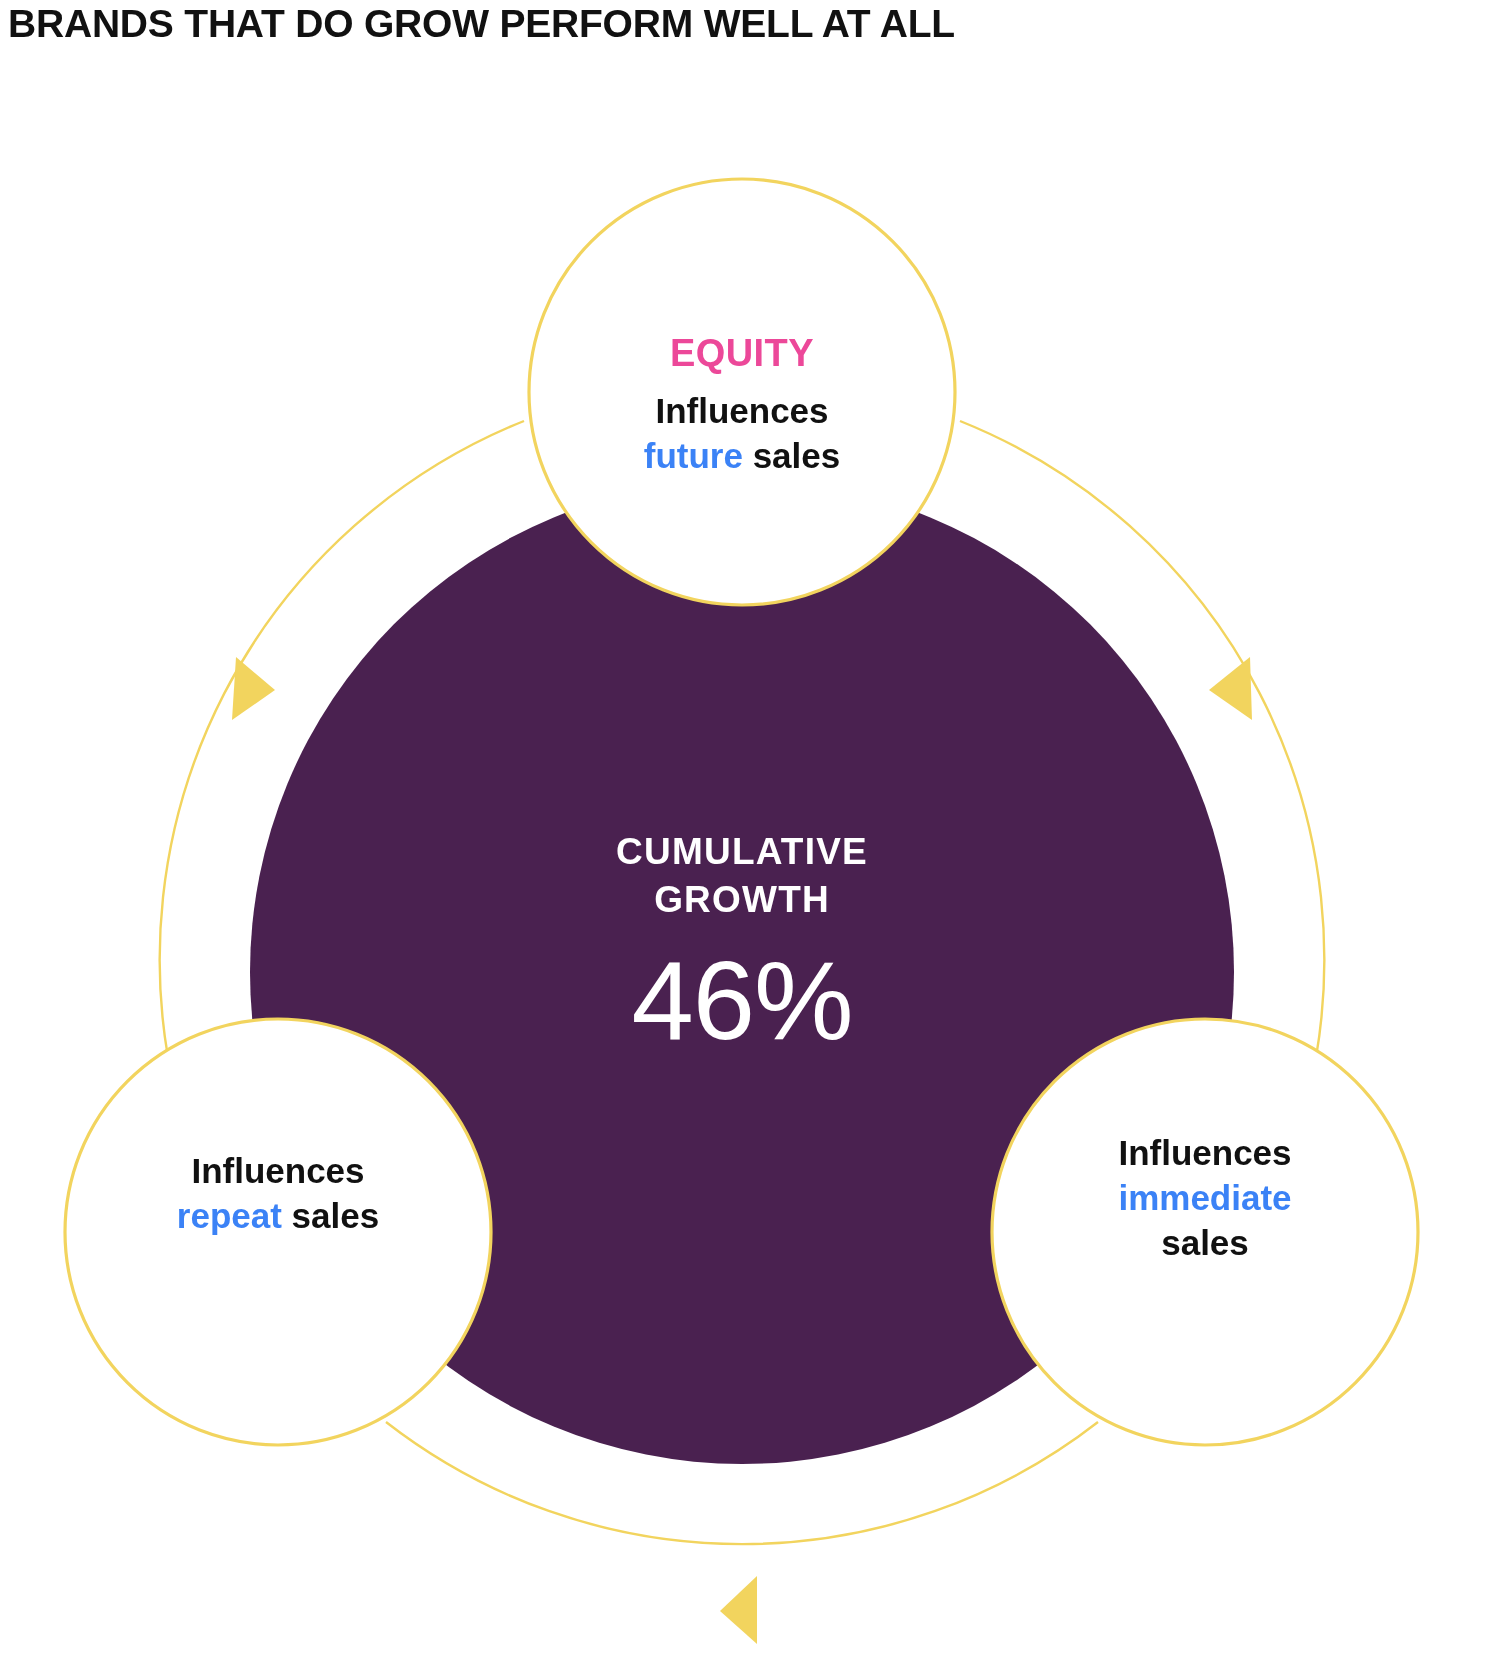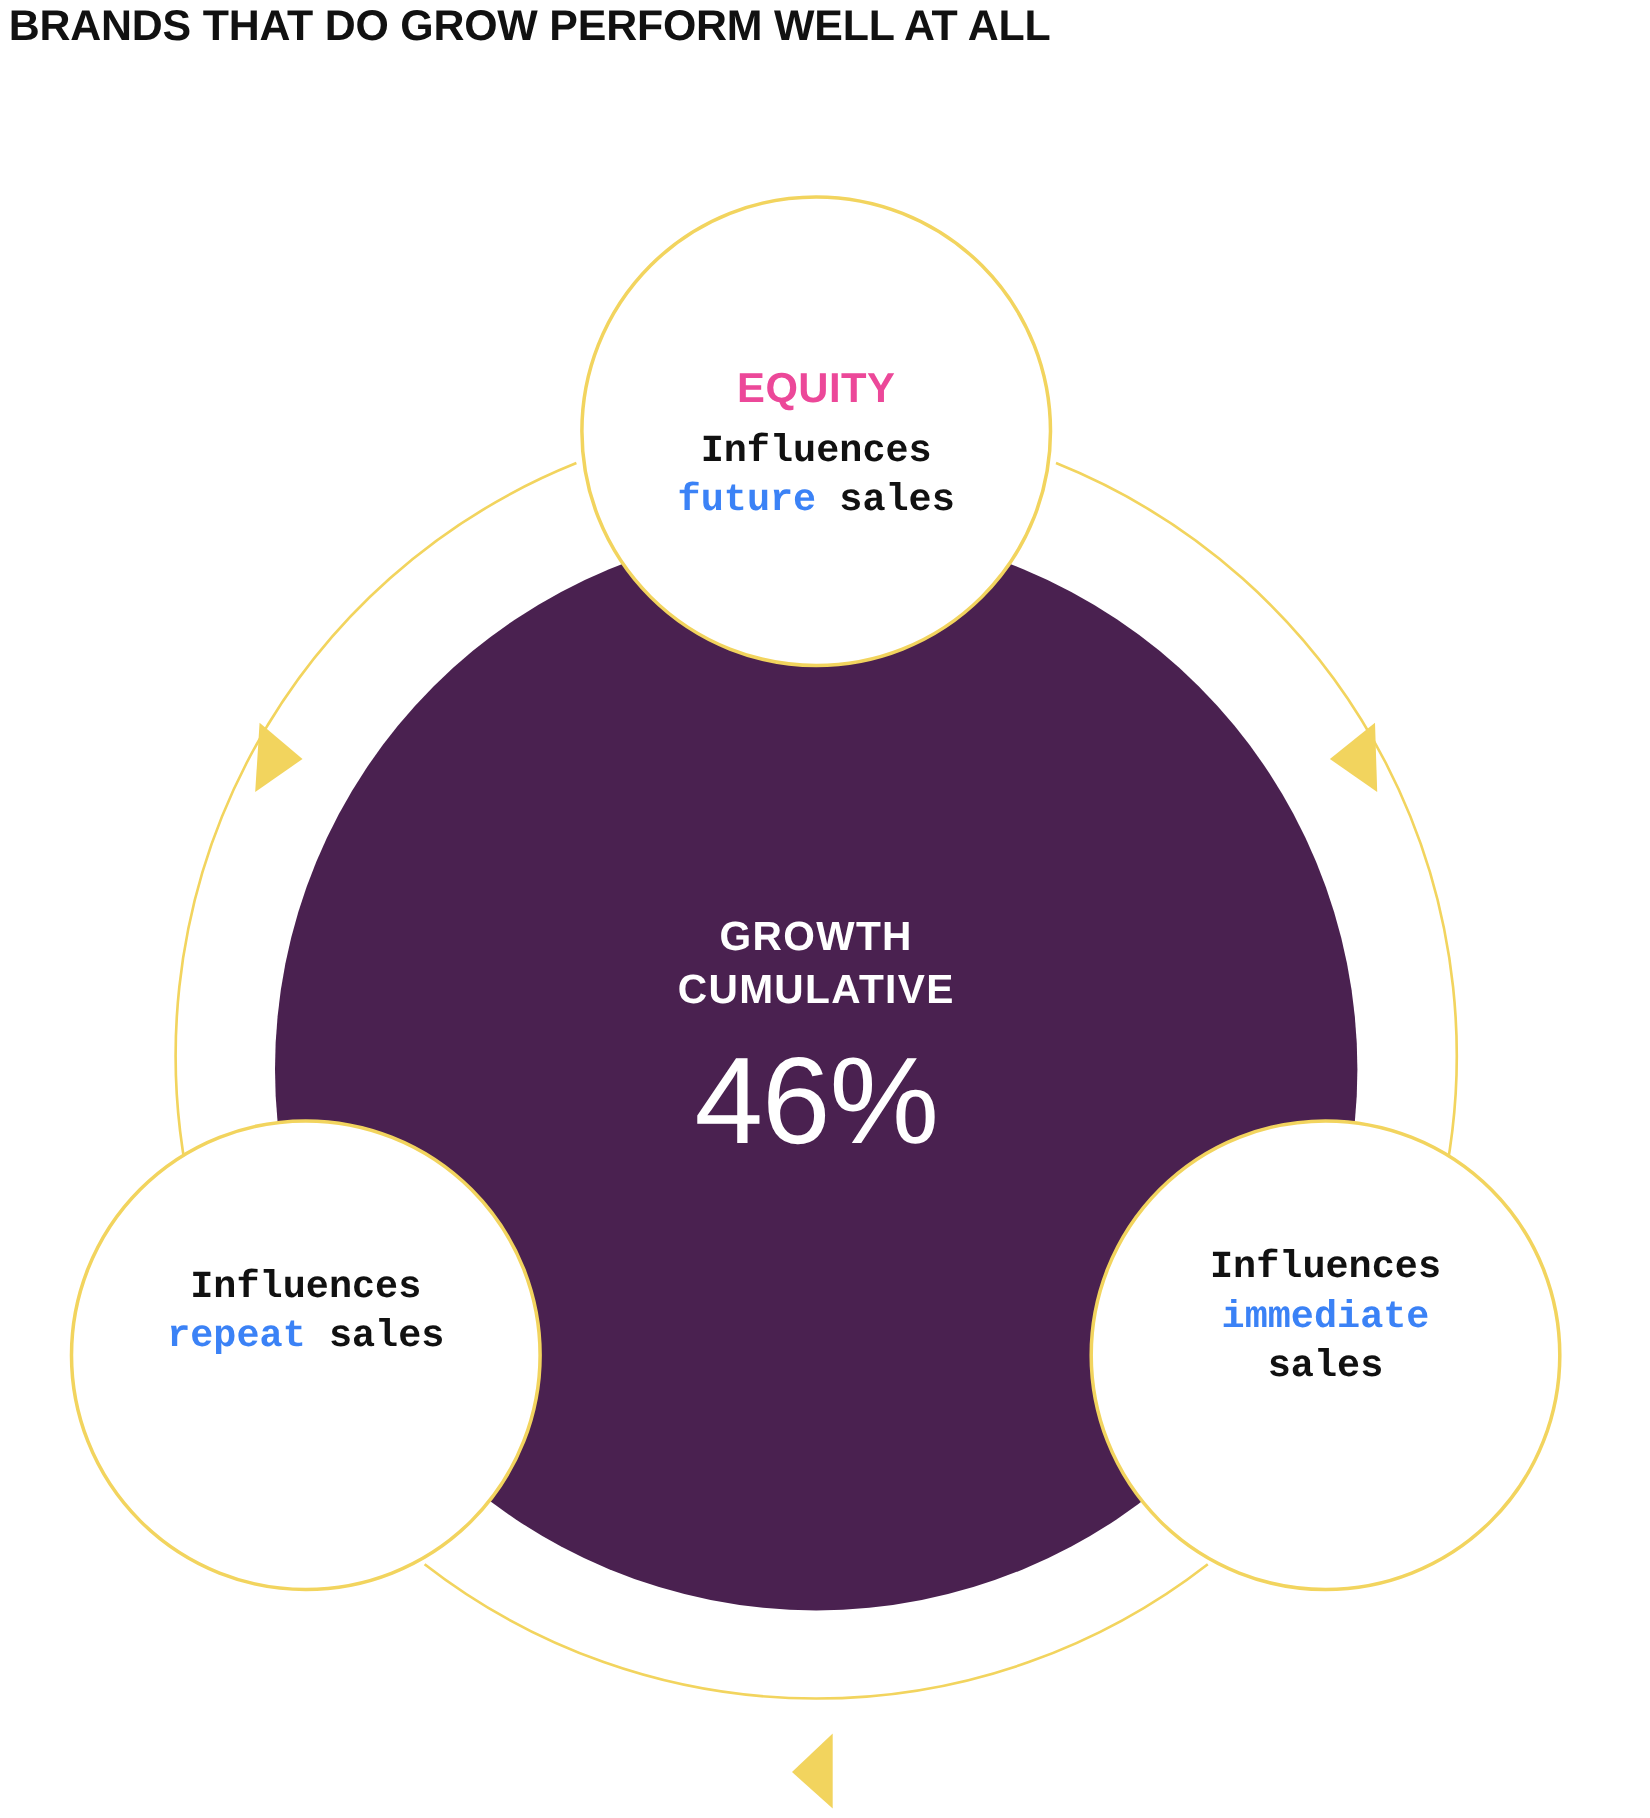--- a/index.html
+++ b/index.html
@@ -58,21 +58,21 @@
   .node-title {
     font-family: "Liberation Sans", sans-serif;
     font-weight: bold;
     font-size: 38px;
     letter-spacing: 0.4px;
     line-height: 46px;
     color: #ec4899;
     white-space: nowrap;
   }
   .node-body {
-    font-family: Liberation Mono, monospace;
+    font-family: Liberation Sans, sans-serif;
     font-weight: bold;
     font-size: 35px;
     line-height: 45px;
     color: #111111;
     margin-top: 12px;
   }
   .accent {
     color: #3b82f6;
     text-align: right;
   }
@@ -171,18 +171,18 @@
   </div>
 
   <div class="node-text" id="node-activation-text">
     <div class="node-body">
       <span>Influences</span><br>
       <span class="accent">immediate</span><br><span>sales</span>
     </div>
   </div>
 
   <div id="center-text">
+    <div class="center-label">CUMULATIVE</div>
     <div class="center-label">GROWTH</div>
-    <div class="center-label">CUMULATIVE</div>
     <div class="center-value">46%</div>
   </div>
 
 </div>
 
 </body></html>

